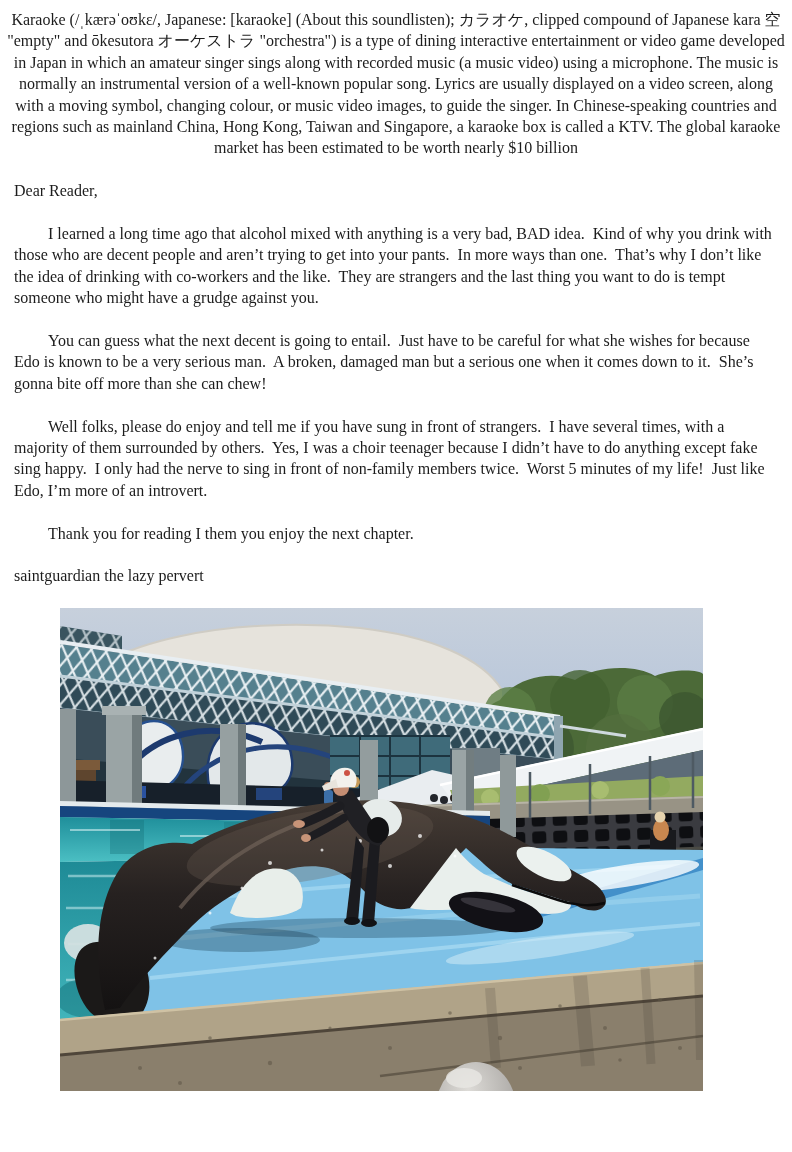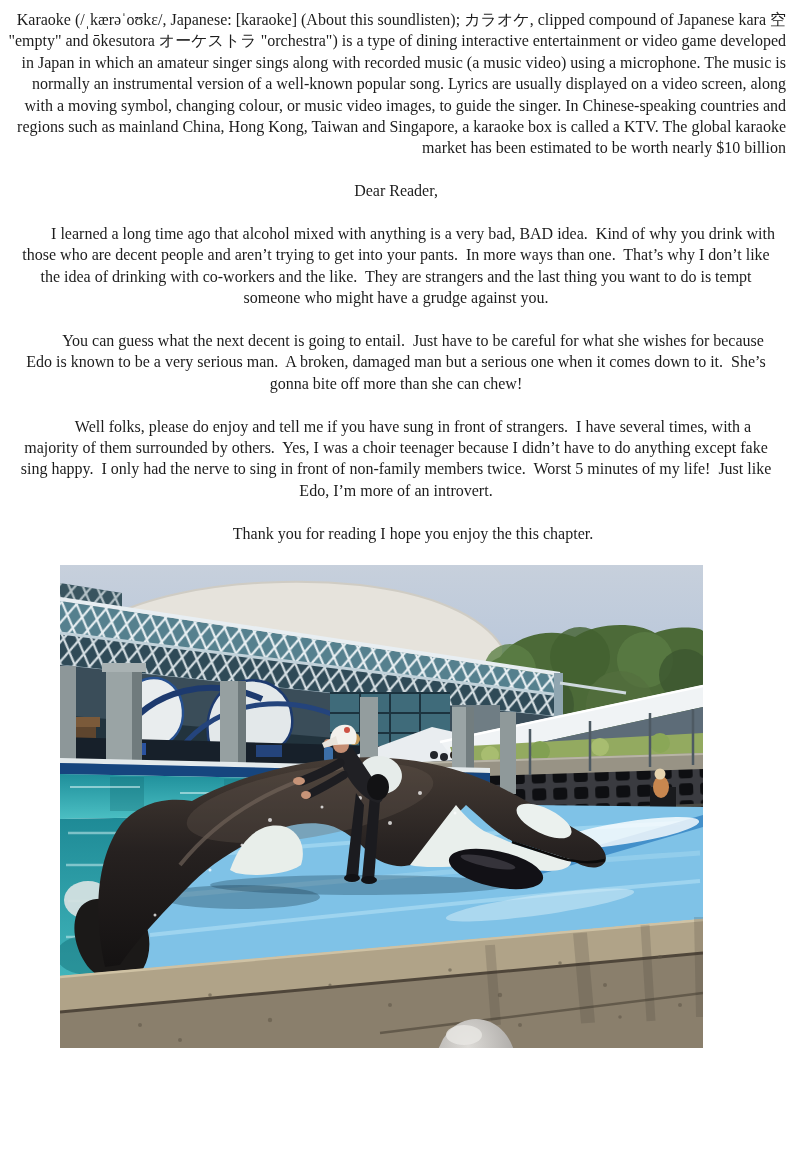--- a/index.html
+++ b/index.html
@@ -4,46 +4,47 @@
 <style>
   html,body{margin:0;padding:0;}
   body{
     width:792px;height:1152px;overflow:hidden;background:#ffffff;
     color:#1c1c1c;
     font-family:"Liberation Serif","DejaVu Serif",serif;
     font-size:16px;line-height:21.4px;
   }
   .intro{
     margin:9px 6px 0 6px;
-    text-align:right;
+    text-align:center;
     white-space:pre-wrap;
   }
   .letter{padding:0 14px;}
-  .letter p{margin:21.4px 0;white-space:pre-wrap;text-align:center;}
+  .letter p{margin:21.4px 0;white-space:pre-wrap;}
   .letter p.indent{text-indent:34px;}
   figure.photo{
     margin:21px 0 0 60px;
     width:643px;height:483px;
     overflow:hidden;
   }
   figure.photo svg{display:block;}
 </style>
 </head>
 <body>
 
 <div>
 
   <p class="intro">Karaoke (/ˌkærəˈoʊkɛ/, Japanese: [karaoke] (About this soundlisten); カラオケ, clipped compound of Japanese kara 空 "empty" and ōkesutora オーケストラ "orchestra") is a type of dining interactive entertainment or video game developed in Japan in which an amateur singer sings along with recorded music (a music video) using a microphone. The music is normally an instrumental version of a well-known popular song. Lyrics are usually displayed on a video screen, along with a moving symbol, changing colour, or music video images, to guide the singer. In Chinese-speaking countries and regions such as mainland China, Hong Kong, Taiwan and Singapore, a karaoke box is called a KTV. The global karaoke market has been estimated to be worth nearly $10 billion</p>
 
   <div class="letter">
     <p>Dear Reader,</p>
     <p class="indent">I learned a long time ago that alcohol mixed with anything is a very bad, BAD idea.  Kind of why you drink with those who are decent people and aren’t trying to get into your pants.  In more ways than one.  That’s why I don’t like the idea of drinking with co-workers and the like.  They are strangers and the last thing you want to do is tempt someone who might have a grudge against you.</p>
     <p class="indent">You can guess what the next decent is going to entail.  Just have to be careful for what she wishes for because Edo is known to be a very serious man.  A broken, damaged man but a serious one when it comes down to it.  She’s gonna bite off more than she can chew!</p>
     <p class="indent">Well folks, please do enjoy and tell me if you have sung in front of strangers.  I have several times, with a majority of them surrounded by others.  Yes, I was a choir teenager because I didn’t have to do anything except fake sing happy.  I only had the nerve to sing in front of non-family members twice.  Worst 5 minutes of my life!  Just like Edo, I’m more of an introvert.</p>
-    <p class="indent">Thank you for reading I hope you enjoy the this chapter.</p>
+    <p class="indent">Thank you for reading I them you enjoy the next chapter.</p>
+    <p>saintguardian the lazy pervert</p>
   </div>
 
   <figure class="photo" aria-label="Orca lying on a blue slide-out platform with a trainer in a black wetsuit touching its back, at a marine park stadium with lattice canopy, pool, shade tents and bleachers">
     <svg width="643" height="483" viewBox="0 0 643 483" xmlns="http://www.w3.org/2000/svg">
       <defs>
         <linearGradient id="skyg" x1="0" y1="0" x2="0" y2="1">
           <stop offset="0" stop-color="#c7d0dc"></stop>
             <stop offset="1" stop-color="#a9bdd9"></stop>
         </linearGradient>
         <linearGradient id="waterg" x1="0" y1="0" x2="0" y2="1">

